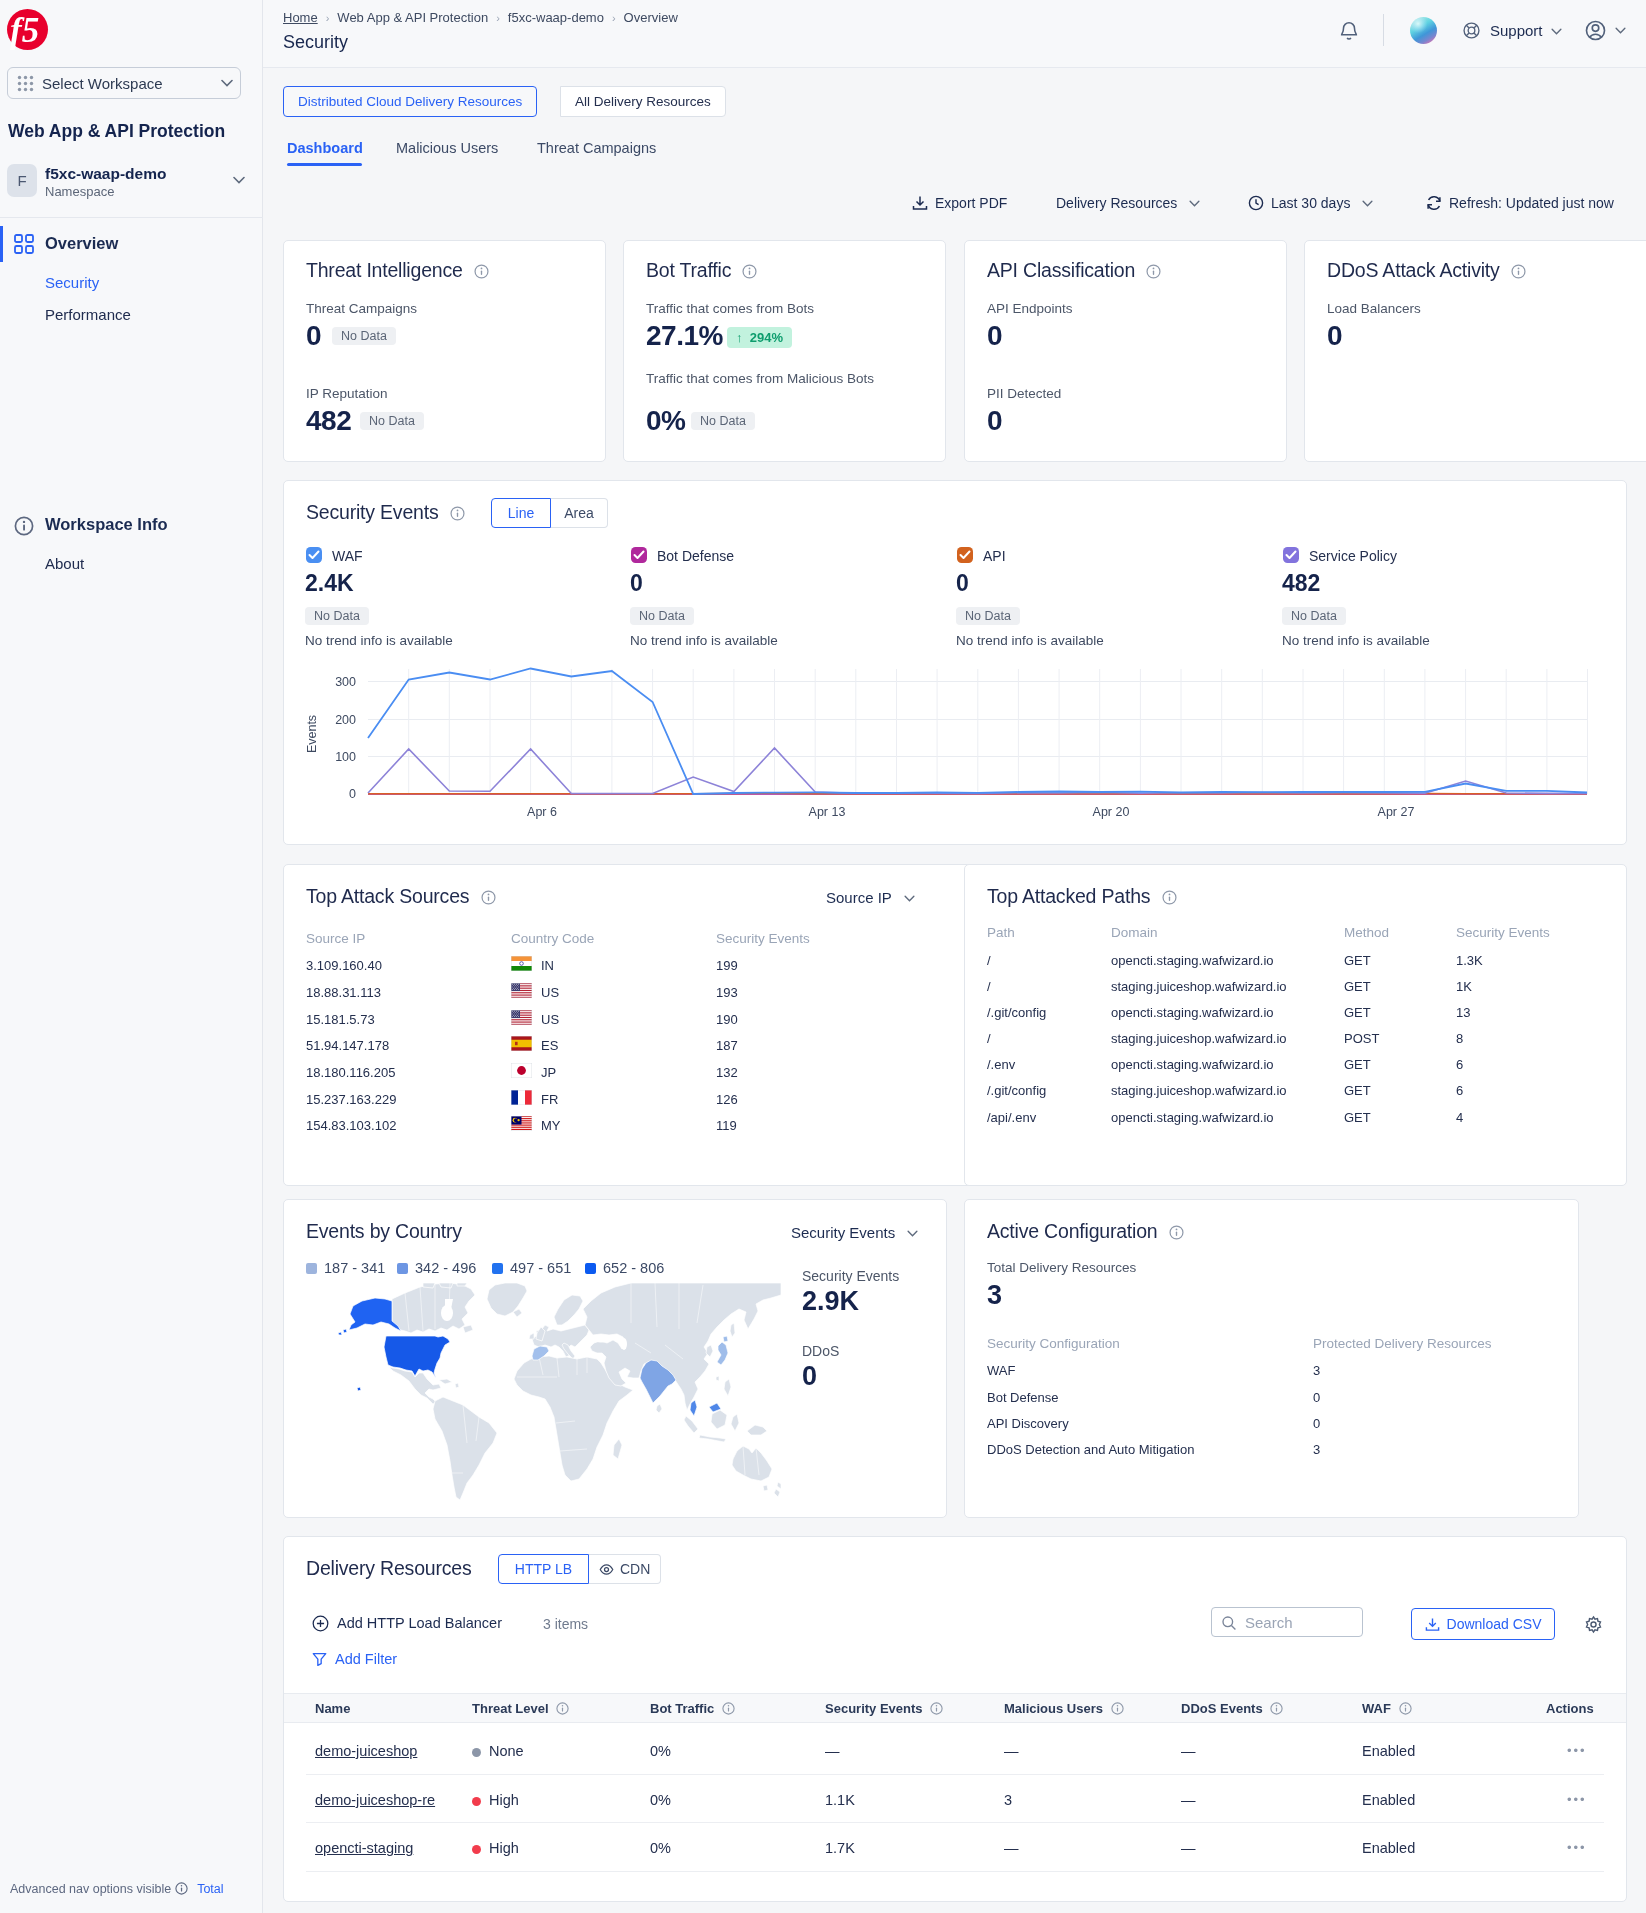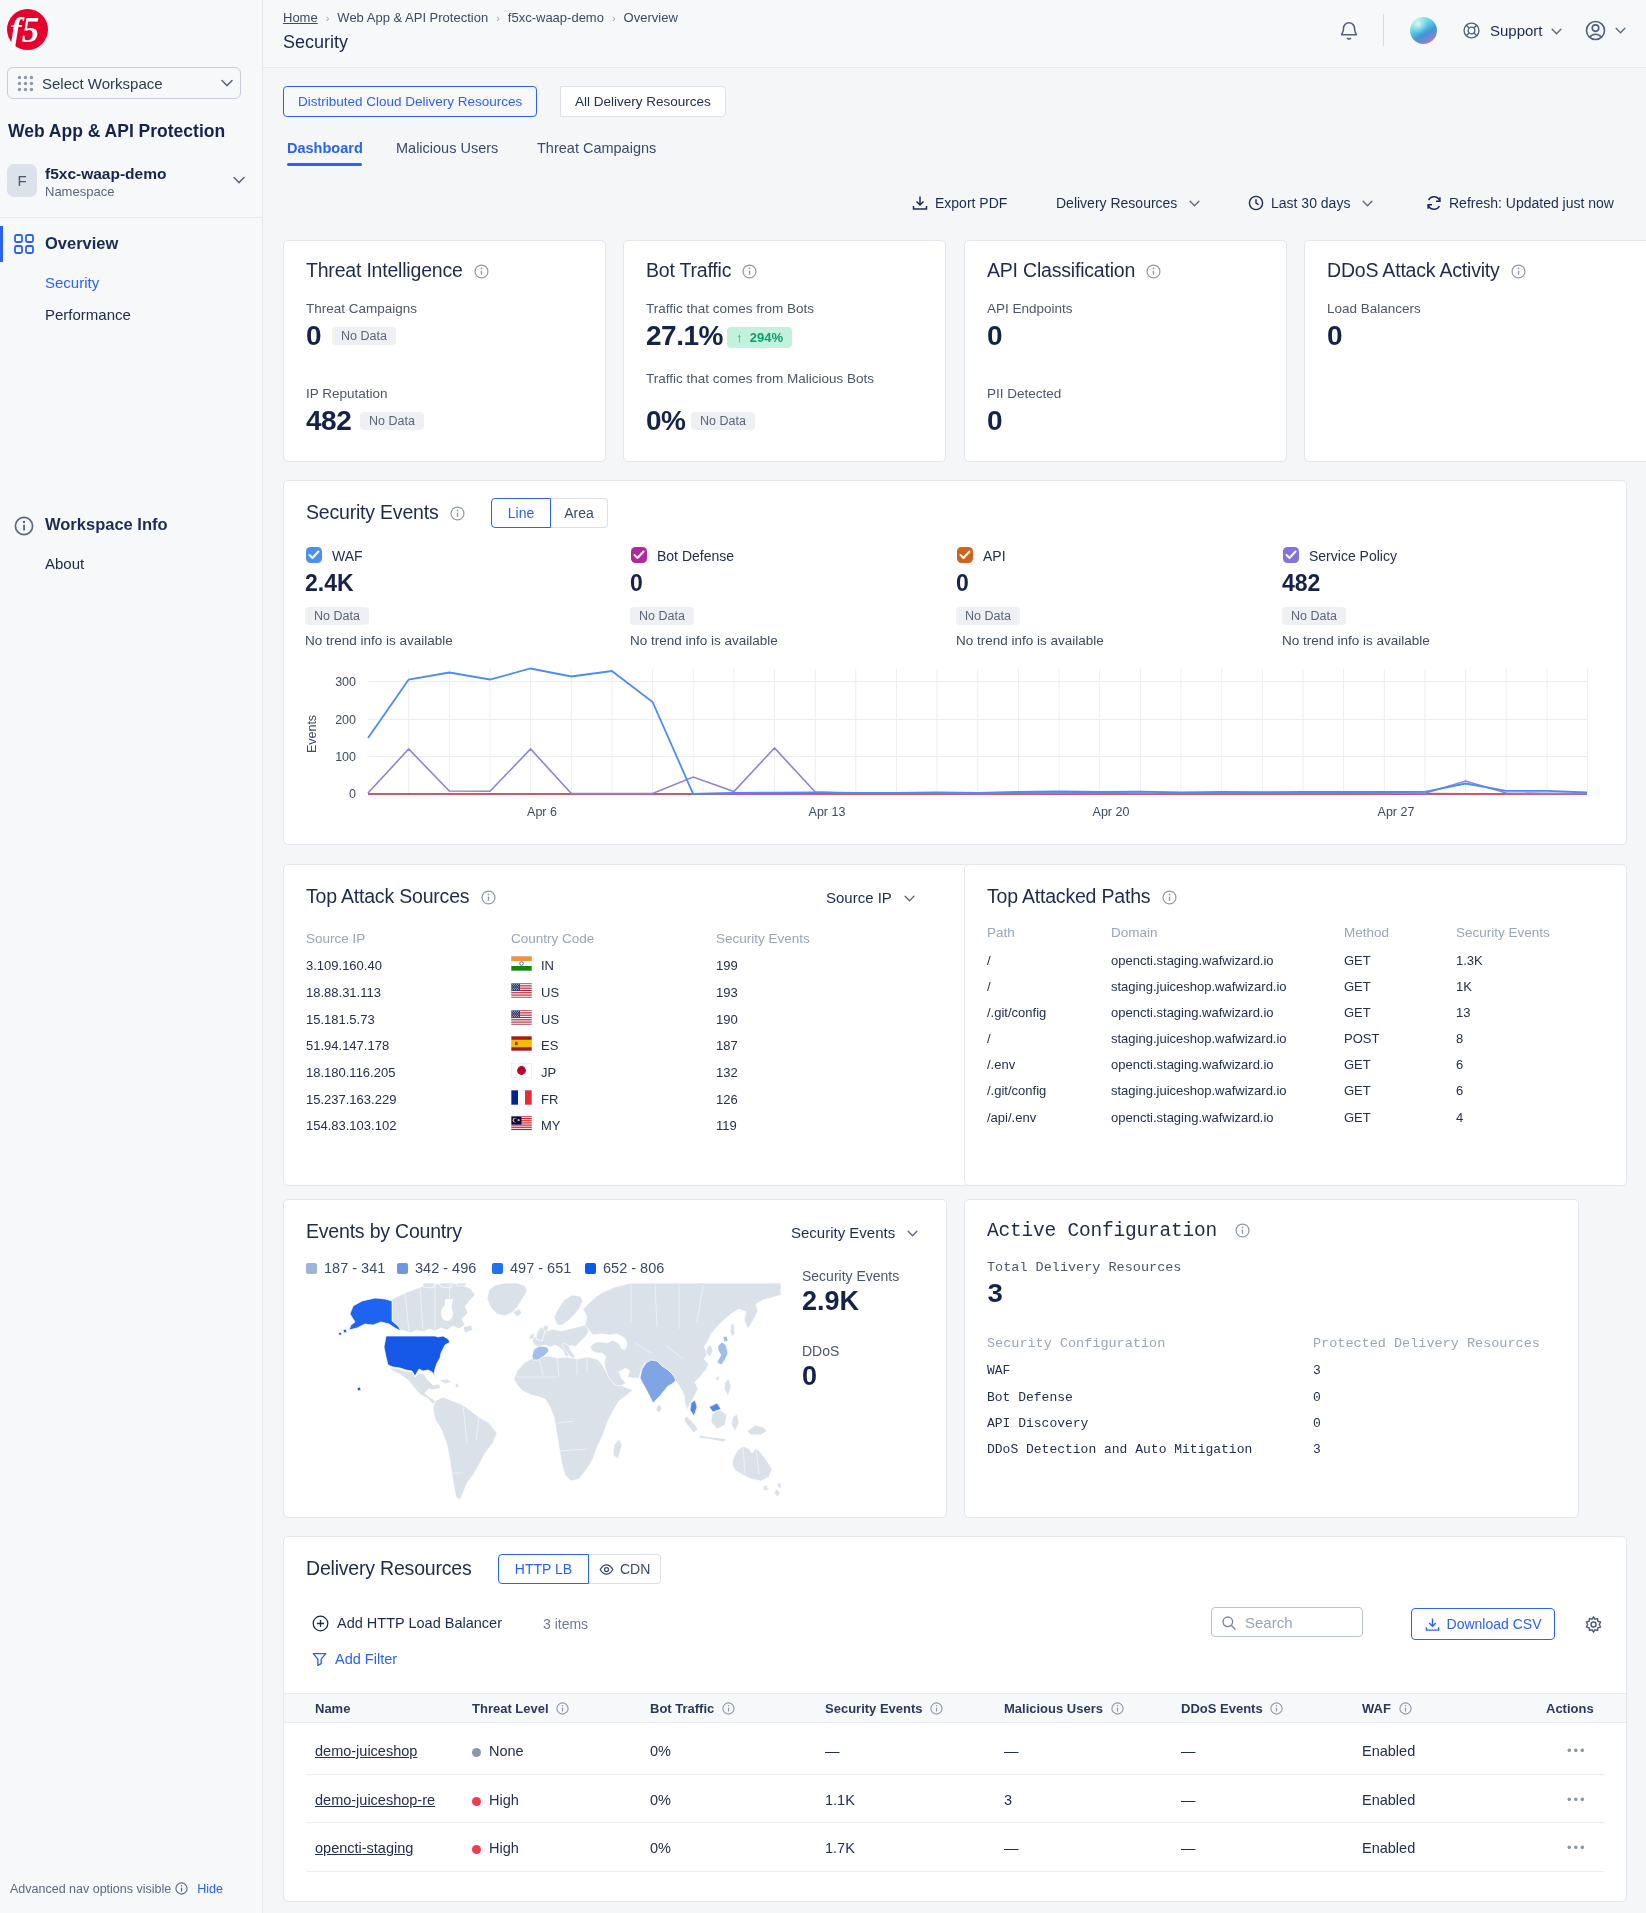--- a/index.html
+++ b/index.html
@@ -92,21 +92,21 @@
     </svg>
   <div class="abs" style="left:45px;top:515px;font-size:16.5px;font-weight:600;color:#1b2b52;">Workspace Info</div>
   <div class="abs" style="left:45px;top:555px;font-size:15px;color:#202c4f;">About</div>
 
   <div class="abs" style="left:10px;top:1882px;font-size:12.5px;color:#5d6880;">Advanced nav options visible
     <svg style="vertical-align:-2px" width="13" height="13" viewBox="0 0 20 20">
         <circle cx="10" cy="10" r="8.6" fill="none" stroke="#5d6880" stroke-width="1.7"></circle>
         <rect x="9.1" y="8.6" width="1.9" height="6" rx="0.9" fill="#5d6880"></rect>
         <circle cx="10" cy="5.9" r="1.2" fill="#5d6880"></circle>
       </svg>
-    <span style="color:#2a62f5;margin-left:6px;">Hide</span>
+    <span style="color:#2a62f5;margin-left:6px;">Total</span>
   </div>
 </div>
 
 <div id="topbar">
   <div class="crumb abs" style="left:20px;top:10px;"><a>Home</a><span class="sep">›</span>Web App &amp; API Protection<span class="sep">›</span>f5xc-waap-demo<span class="sep">›</span>Overview</div>
   <div class="abs" style="left:20px;top:32px;font-size:18px;font-weight:500;color:#18274e;">Security</div>
 
   <svg class="abs" style="left:1075px;top:19px" width="22" height="24" viewBox="0 0 24 24">
       <path fill="none" stroke="#51607a" stroke-width="1.7" d="M6 9a6 6 0 1 1 12 0c0 5 2 6 2 7H4c0-1 2-2 2-7z"></path>
       <path fill="none" stroke="#51607a" stroke-width="1.7" d="M10 19.5a2.2 2.2 0 0 0 4 0"></path>
@@ -623,21 +623,21 @@
       <path fill="#a3c0ec" d="M197,73 L199,66 205,63 212,64 214,68 209,73 203,77 198,77 Z"></path>
 
       <path fill="#7fa5e5" d="M305,95 L307,86 311,80 316,77 322,78 327,83 333,87 338,92 341,97 337,101 333,103 329,108 325,113 321,117 318,120 315,114 311,106 307,99 Z"></path>
 
       <path fill="#9fbdea" d="M383,63 L387,59 391,62 393,70 390,77 386,82 382,79 386,72 383,67 Z M388,54 L392,53 393,58 389,59 Z"></path>
 
       <path fill="#4f87e8" d="M356,120 L360,117 362,124 359,133 355,127 Z M374,124 L382,120 386,126 378,129 Z"></path>
     </g>
   </svg>
 </div>
-<div class="card" style="left:964px;top:1199px;width:615px;height:319px;font-family:Liberation Mono, monospace;">
+<div class="card" style="left:964px;top:1199px;width:615px;height:319px;">
   <div class="abs ctitle" style="left:22px;top:20px;">Active Configuration <svg class="info" width="15" height="15" viewBox="0 0 20 20">
         <circle cx="10" cy="10" r="8.6" fill="none" stroke="#8e98a9" stroke-width="1.6"></circle>
         <rect x="9.1" y="8.6" width="1.8" height="6" rx="0.9" fill="#8e98a9"></rect>
         <circle cx="10" cy="5.9" r="1.2" fill="#8e98a9"></circle>
       </svg></div>
   <div class="abs glabel" style="left:22px;top:60px;">Total Delivery Resources</div>
   <div class="abs" style="left:22px;top:80px;font-size:27px;font-weight:700;color:#15234b;">3</div>
   <div class="abs thead" style="left:22px;top:136px;">Security Configuration</div>
   <div class="abs thead" style="left:348px;top:136px;">Protected Delivery Resources</div>
   <div class="abs trow" style="left:22px;top:163px;">WAF</div>

